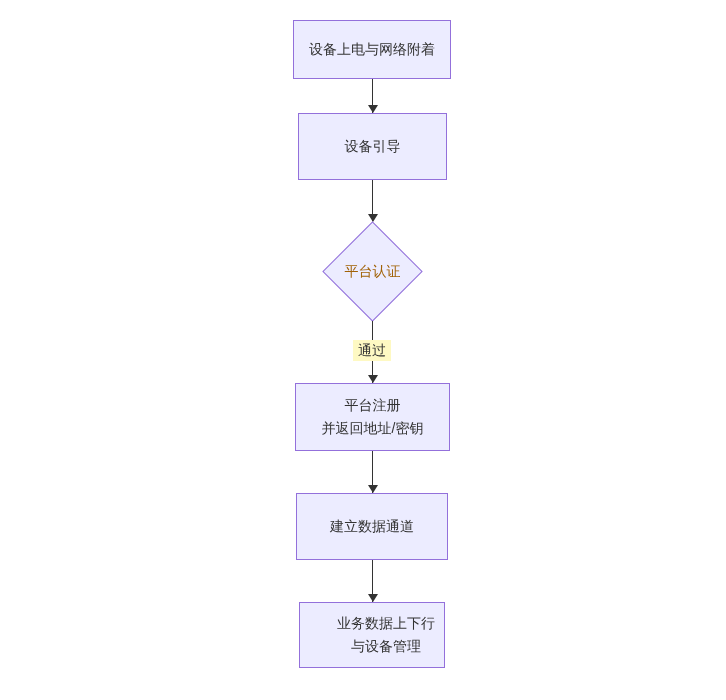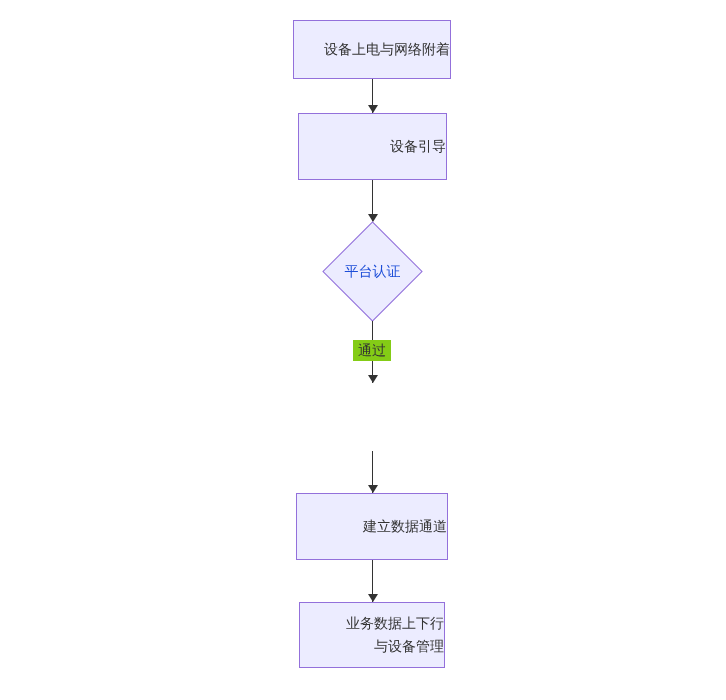--- a/index.html
+++ b/index.html
@@ -17,21 +17,21 @@
     color: #333333;
   }
   
   .node {
     position: absolute;
     box-sizing: border-box;
     background: #ECECFF;
     border: 1px solid #9370DB;
     display: flex;
     flex-direction: column;
-    align-items: flex-end;
+    align-items: center;
     justify-content: center;
     text-align: center;
     font-size: 14px;
     line-height: 23px;
     color: #333333;
   }
   .node .line { display: block; white-space: nowrap; }
   
   .diamond-wrap {
     position: absolute;
@@ -45,42 +45,42 @@
     border: 1px solid #9370DB;
     transform: rotate(45deg);
   }
   .diamond-label {
     position: absolute;
     left: -40px; right: -40px;
     top: 50%;
     transform: translateY(-50%);
     text-align: center;
     font-size: 14px;
-    color: #1d4ed8;
+    color: #a16207;
     white-space: nowrap;
   }
   
   .edge {
     position: absolute;
     width: 1px;
     background: #333333;
   }
   .arrowhead {
     position: absolute;
     bottom: 0;
     left: -4px;
     width: 0; height: 0;
     border-left: 5px solid transparent;
     border-right: 5px solid transparent;
     border-top: 8px solid #333333;
   }
   .edge-label {
     position: absolute;
     transform: translateX(-50%);
-    background: #84cc16;
+    background: #fef9c3;
     color: #333333;
     font-size: 14px;
     line-height: 19px;
     padding: 1px 5px;
     white-space: nowrap;
   }
 </style>
 </head>
 <body>
 
@@ -105,20 +105,24 @@
   <div class="diamond-wrap" style="left:337px; top:236px; width:71px; height:71px;">
     <div class="diamond-shape"></div>
     <div class="diamond-label">平台认证</div>
   </div>
 
   <div class="edge" style="left:372px; top:321px; height:62px;">
     <div class="arrowhead"></div>
   </div>
   <div class="edge-label" style="left:372px; top:340px;">通过</div>
 
+  <div class="node" style="left:295px; top:383px; width:155px; height:68px;">
+    <span class="line">平台注册</span>
+    <span class="line">并返回地址/密钥</span>
+  </div>
 
   <div class="edge" style="left:372px; top:451px; height:42px;">
     <div class="arrowhead"></div>
   </div>
 
   <div class="node" style="left:296px; top:493px; width:152px; height:67px;">
     <span class="line">建立数据通道</span>
   </div>
 
   <div class="edge" style="left:372px; top:560px; height:42px;">

